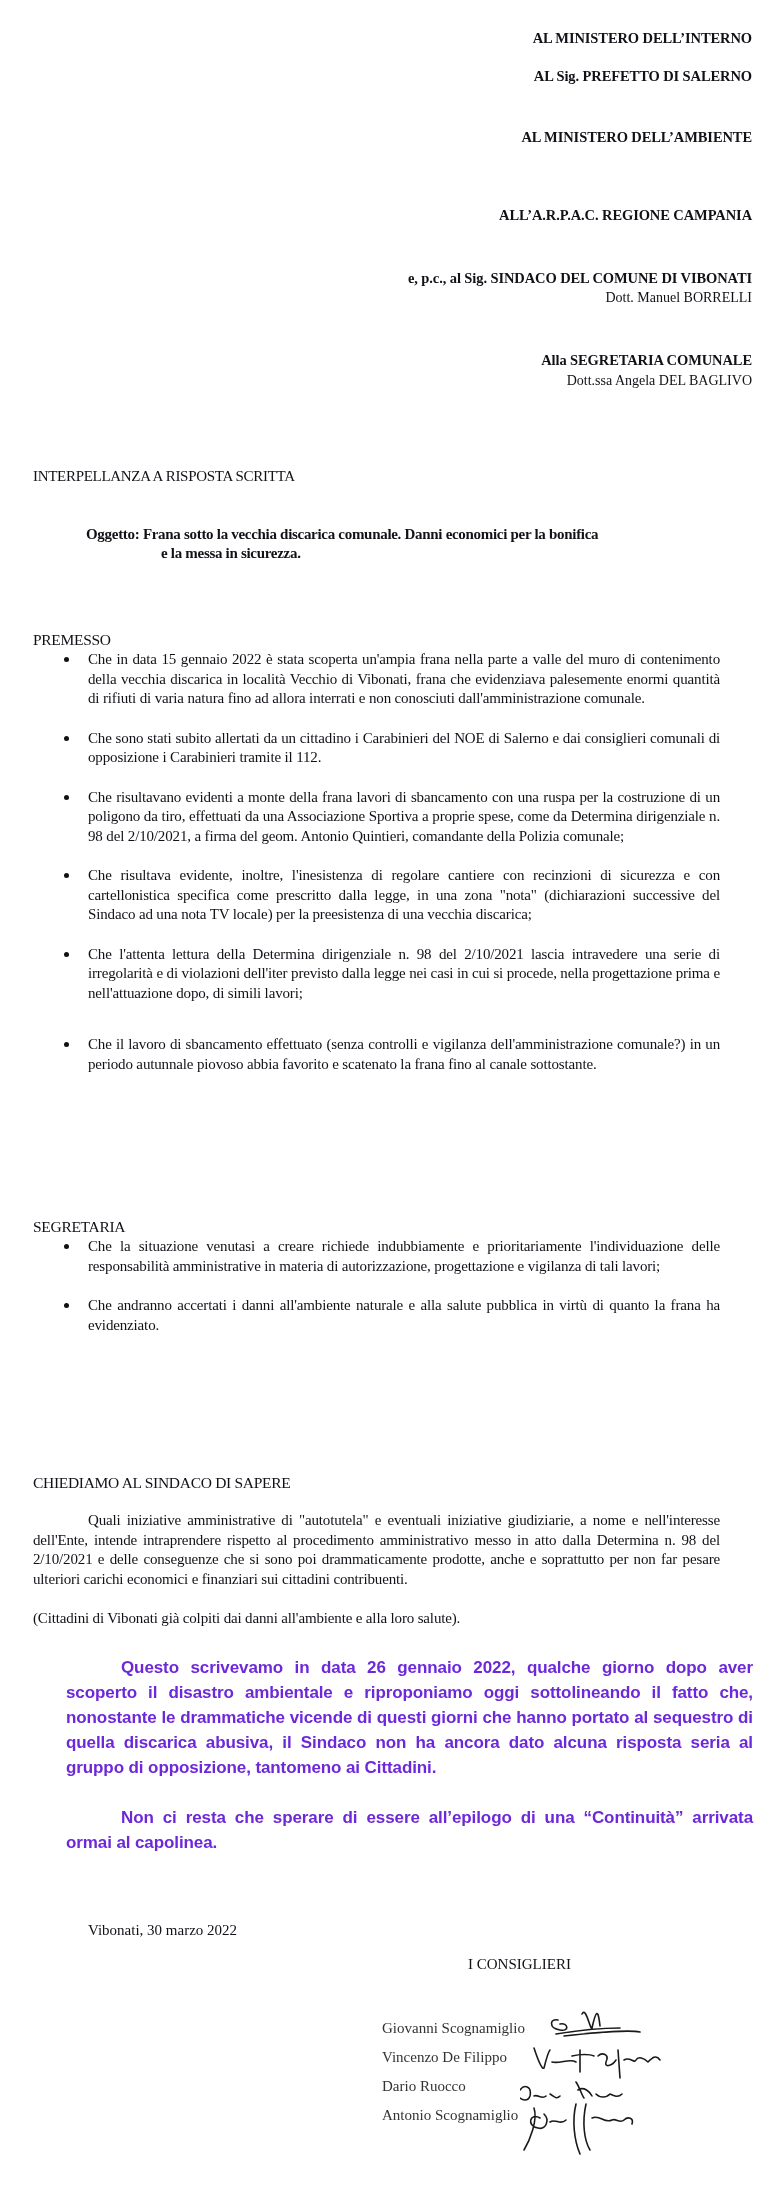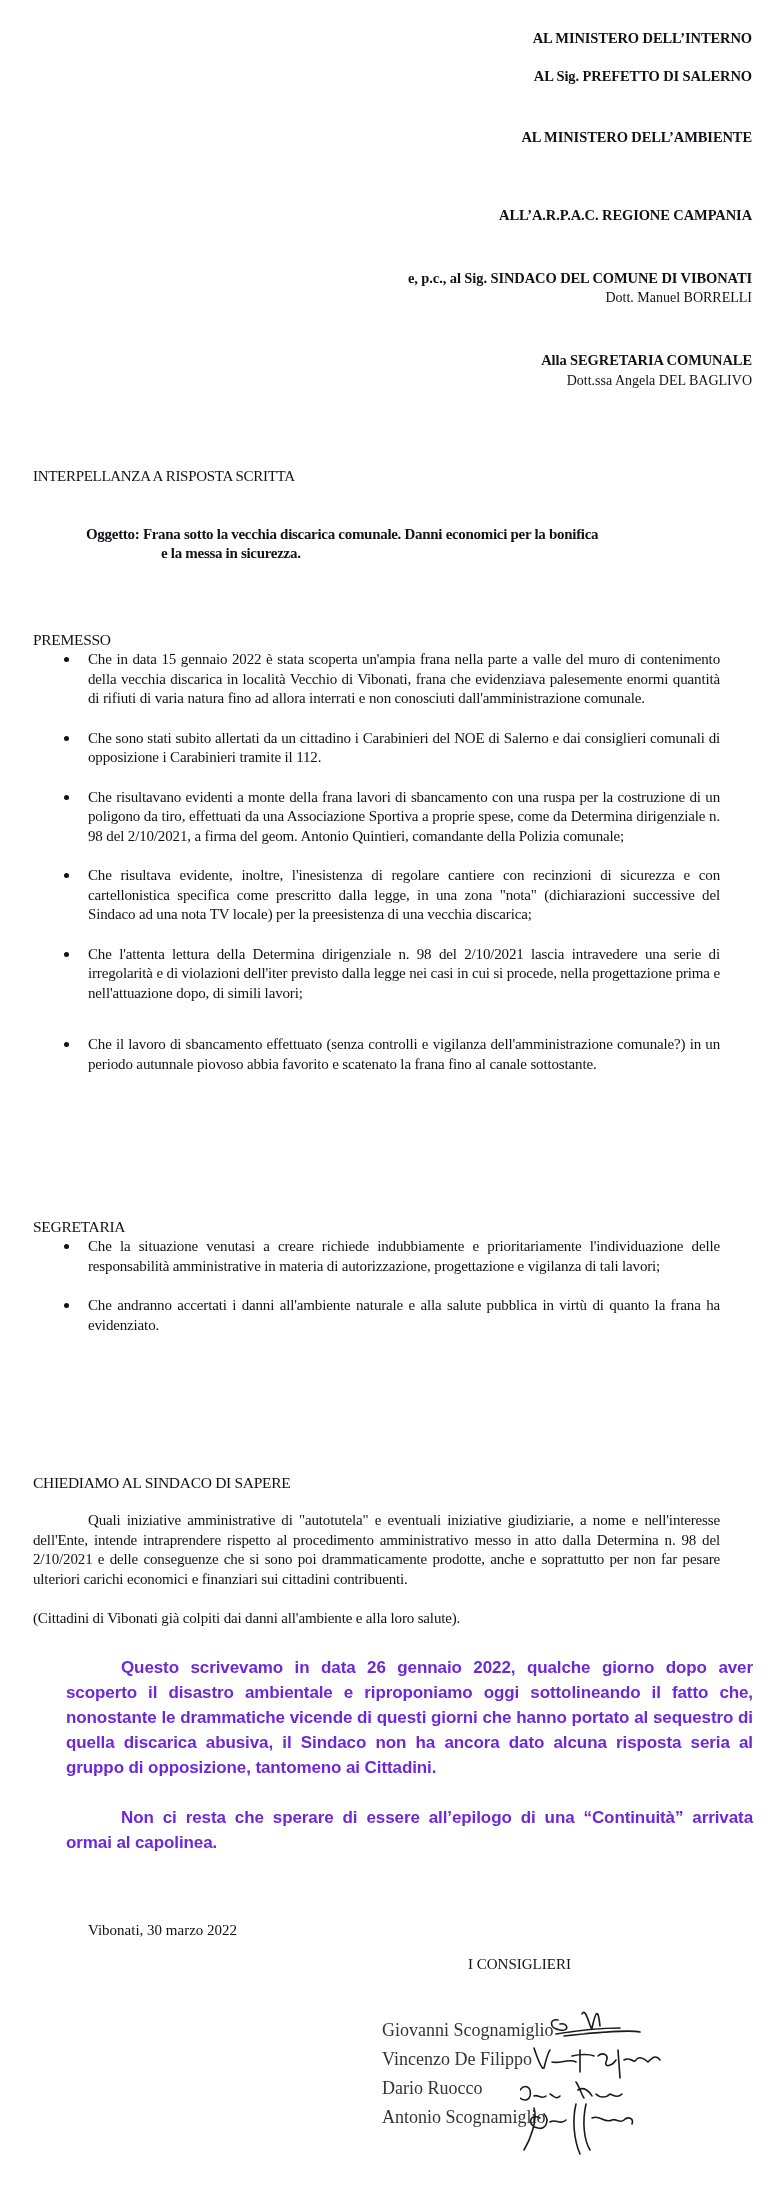--- a/index.html
+++ b/index.html
@@ -32,21 +32,21 @@
   .para .indent { display: inline-block; width: 55px; }
   .bold-sans {
     left: 33px; width: 687px; font-family: "Liberation Sans", "DejaVu Sans", sans-serif;
     font-weight: bold; font-size: 17px; line-height: 25px; text-align: justify; color: #6d28d9;
     letter-spacing: -0.1px;
     margin-left: 33px;
   }
   .bold-sans .indent { display: inline-block; width: 55px; }
   .date-line { left: 88px; top: 1922px; font-size: 15px; }
   .consiglieri { left: 468px; top: 1956px; font-size: 15px; }
-  .signer { left: 382px; font-size: 18px; color: #333; }
+  .signer { left: 382px; font-size: 15px; color: #333; }
   .sig { position: absolute; }
 </style>
 </head>
 <body>
 
 <div class="abs addr" style="top:30px;font-family:Liberation Serif, serif;">AL MINISTERO DELL’INTERNO</div>
 <div class="abs addr" style="top:68px;">AL Sig. PREFETTO DI SALERNO</div>
 <div class="abs addr" style="top:129px;text-align:right;">AL MINISTERO DELL’AMBIENTE</div>
 <div class="abs addr" style="top:207px;">ALL’A.R.P.A.C. REGIONE CAMPANIA</div>
 <div class="abs addr" style="top:270px;">e, p.c., al Sig. SINDACO DEL COMUNE DI VIBONATI</div>

